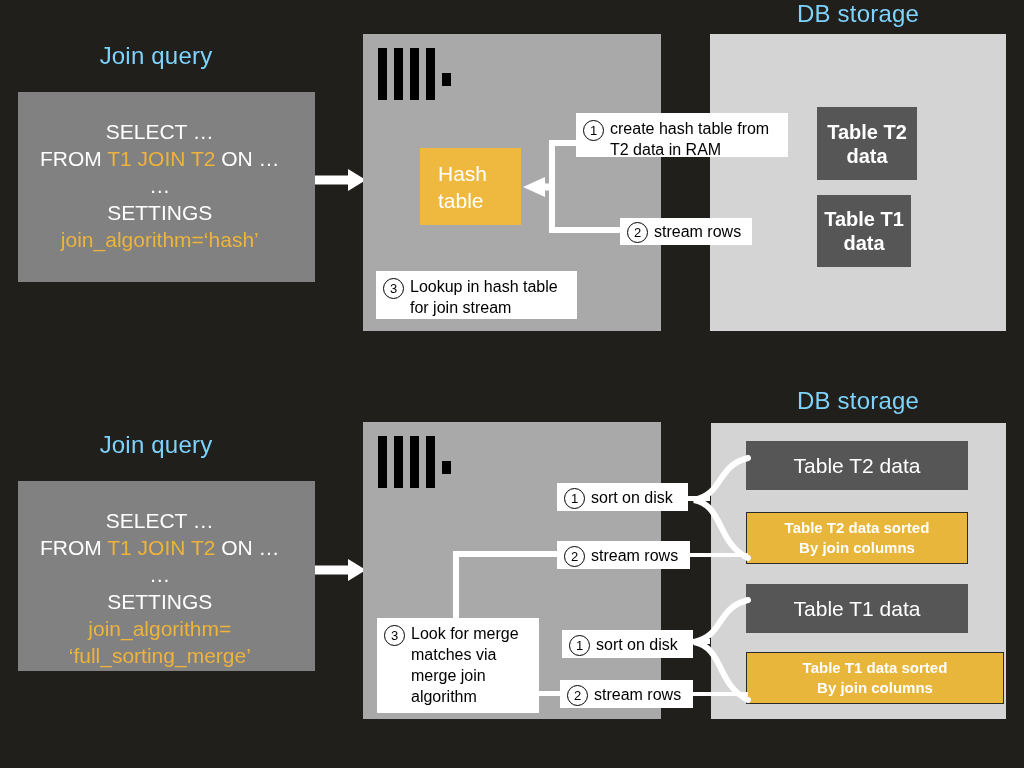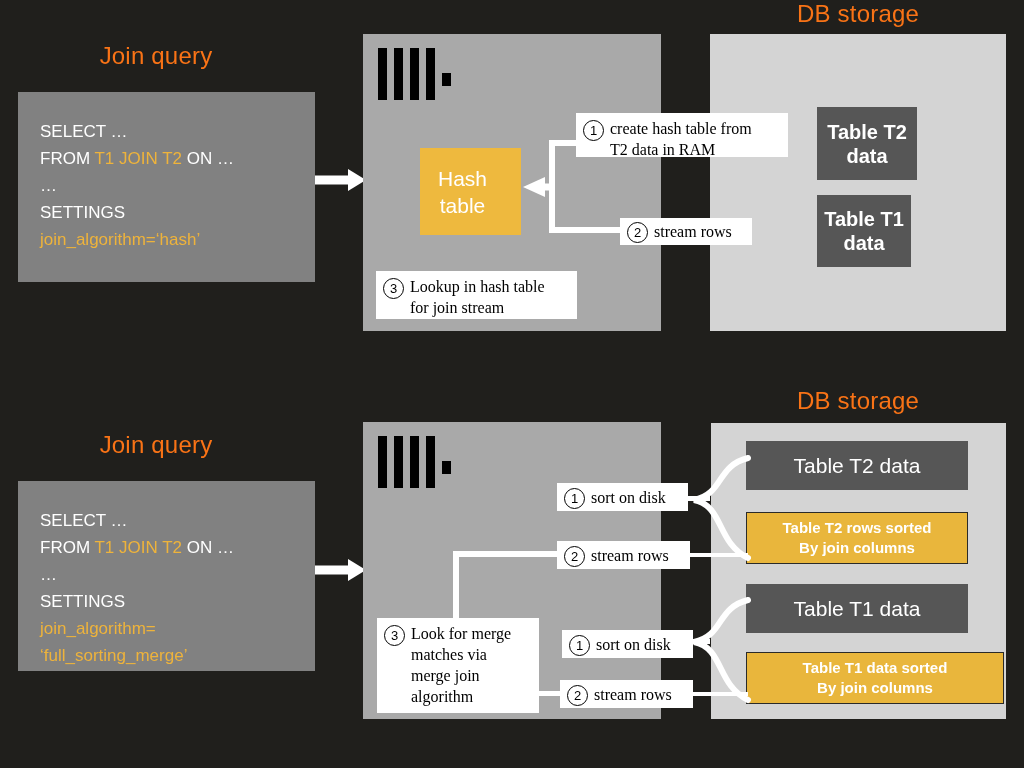--- a/index.html
+++ b/index.html
@@ -8,33 +8,34 @@
     background:#201f1c;
     font-family:"Liberation Sans", sans-serif;
     overflow:hidden;
     position:relative;
   }
   .stage{position:absolute;left:0;top:0;width:1024px;height:768px;}
   .abs{position:absolute;box-sizing:border-box;}
 
   
   .title{
-    color:#f97316;font-size:24px;font-weight:400;text-align:center;
+    color:#7dd3fc;font-size:24px;font-weight:400;text-align:center;
     letter-spacing:0.2px;white-space:nowrap;
   }
 
   
   .querycard{
     background:#818181;
     padding:0;
   }
   .code{
     position:absolute;left:22px;top:26px;
-    color:#ffffff;font-size:17px;line-height:27px;
+    color:#ffffff;font-size:21px;line-height:27px;
     white-space:pre;
+    text-align:center;
   }
   .kw{color:#eeb33b;}
 
   
   .engine{background:#a9a9a9;}
   
   .storage{background:#d4d4d4;}
 
   
   .ch-bar{position:absolute;background:#000;width:9px;}
@@ -69,21 +70,21 @@
     background:#ffffff;color:#000;font-size:16px;line-height:21px;
     display:flex;align-items:flex-start;
     padding:5px 7px 5px 7px;
   }
   .callout .num{
     display:inline-flex;align-items:center;justify-content:center;
     width:19px;height:19px;min-width:19px;border:1.6px solid #000;
     border-radius:50%;font-size:13px;line-height:1;margin-right:6px;
     margin-top:2px;
   }
-  .callout .txt{white-space:pre-line;font-family:Liberation Serif, serif;}
+  .callout .txt{white-space:pre-line;}
   .callout.center{align-items:center;}
 
   
   .wline{background:#ffffff;position:absolute;}
 
   svg{position:absolute;overflow:visible;}
 </style>
 </head>
 <body>
 
@@ -110,21 +111,21 @@
 
     <div>
       <div class="ch-bar" style="left:15px;top:14px;height:52px;"></div>
       <div class="ch-bar" style="left:31px;top:14px;height:52px;"></div>
       <div class="ch-bar" style="left:47px;top:14px;height:52px;"></div>
       <div class="ch-bar" style="left:63px;top:14px;height:52px;"></div>
       <div class="ch-dot" style="left:79px;top:39px;"></div>
     </div>
   </div>
 
-  <div class="abs hashbox" style="left:420px;top:148px;width:101px;height:87px;text-align:center;">
+  <div class="abs hashbox" style="left:420px;top:148px;width:101px;height:77px;">
     <span style="white-space:pre-line;">Hash
 table</span>
   </div>
 
   <svg class="abs" style="left:521px;top:138px;width:150px;height:100px;">
     <path d="M 120 5 L 31 5 L 31 92 L 120 92" fill="none" stroke="#ffffff" stroke-width="6"></path>
     <line x1="31" y1="49" x2="22" y2="49" stroke="#ffffff" stroke-width="7"></line>
     <polygon points="24,39 2,49 24,59" fill="#ffffff"></polygon>
   </svg>
 
@@ -192,21 +193,21 @@
 
   <svg class="abs" style="left:440px;top:540px;width:180px;height:160px;">
     <path d="M 142 14 L 16 14 L 16 148" fill="none" stroke="#ffffff" stroke-width="6"></path>
   </svg>
 
   <div class="abs tblbox wide" style="left:746px;top:441px;width:222px;height:49px;">
     <span style="white-space:pre-line;font-weight:normal;">Table T2 data</span>
   </div>
 
   <div class="abs sortbox" style="left:746px;top:512px;width:222px;height:52px;">
-    <span style="white-space:pre-line;">Table T2 rows sorted
+    <span style="white-space:pre-line;">Table T2 data sorted
 By join columns</span>
   </div>
 
   <div class="abs tblbox wide" style="left:746px;top:584px;width:222px;height:49px;">
     <span style="white-space:pre-line;font-weight:normal;">Table T1 data</span>
   </div>
 
   <div class="abs sortbox" style="left:746px;top:652px;width:258px;height:52px;">
     <span style="white-space:pre-line;">Table T1 data sorted
 By join columns</span>

